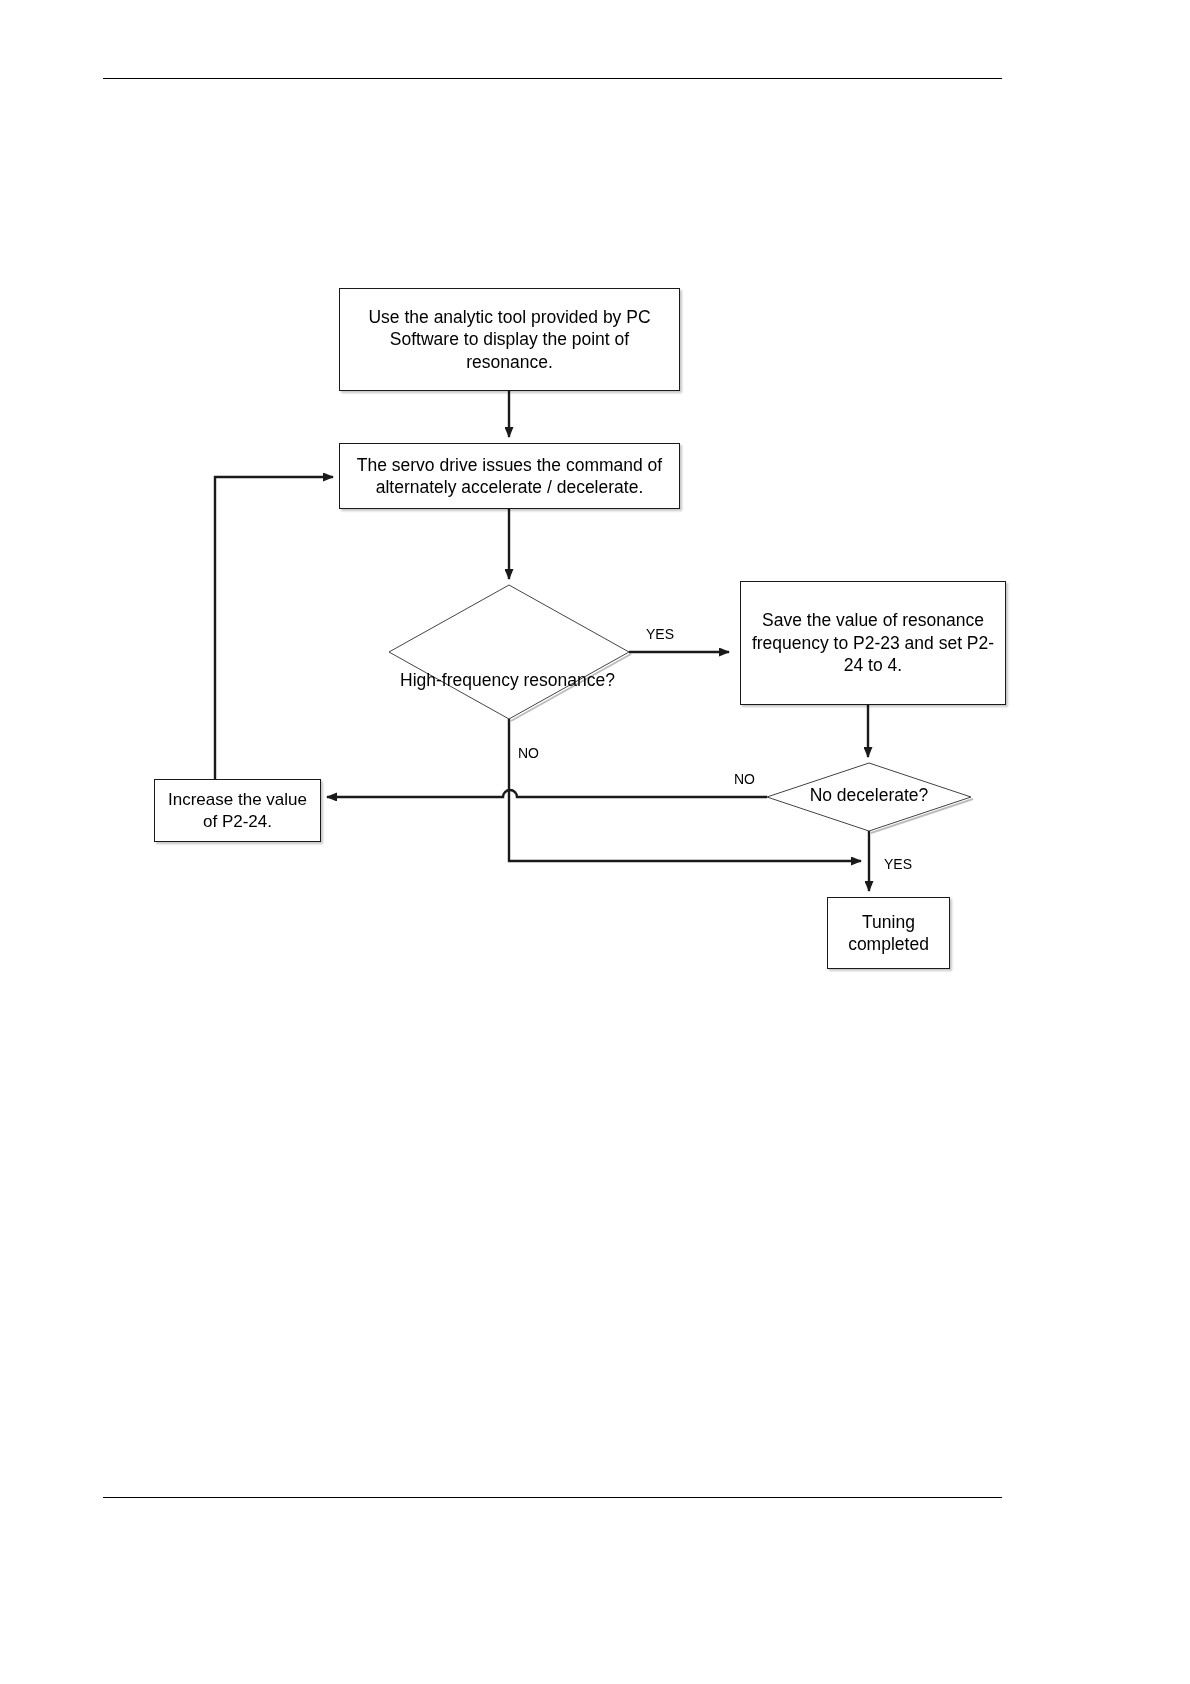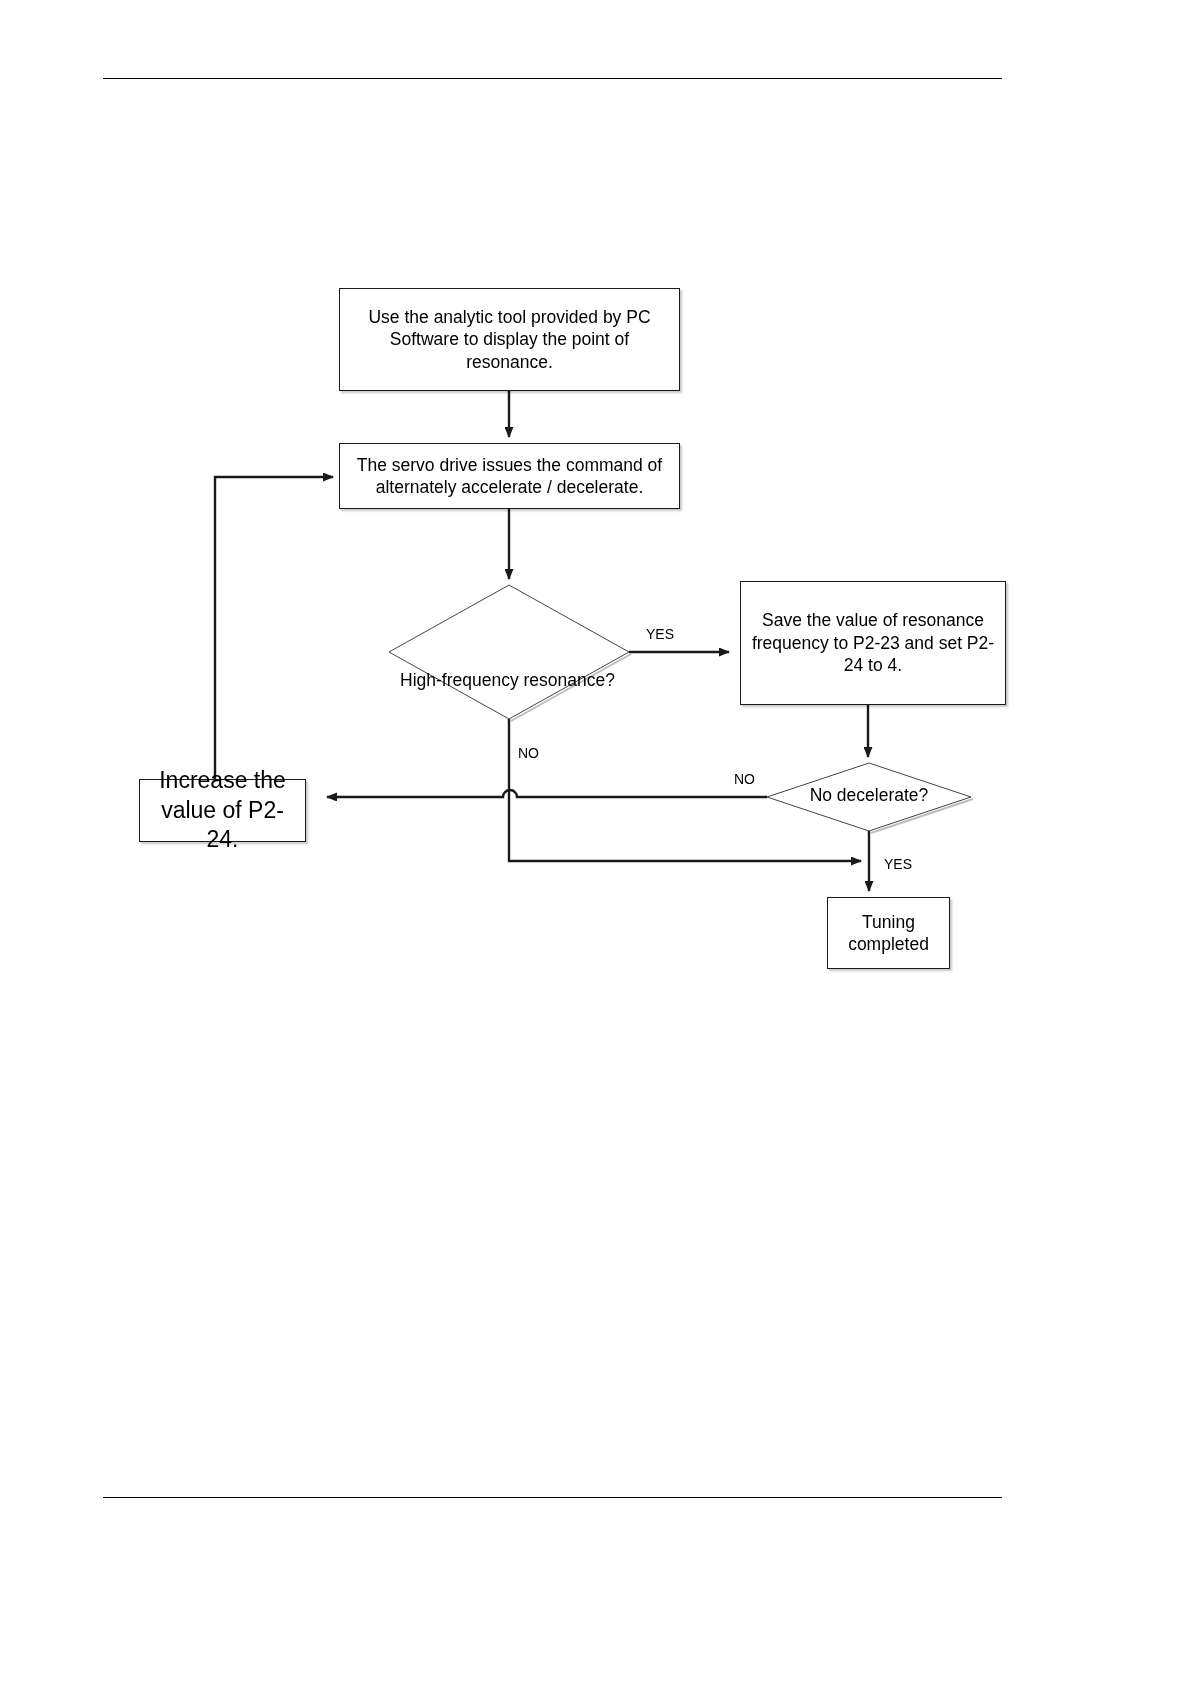--- a/index.html
+++ b/index.html
@@ -33,21 +33,21 @@
     display:flex;align-items:center;justify-content:center;
     text-align:center;
     line-height:1.28;
     box-shadow:2px 2px 2px rgba(0,0,0,0.22);
   }
   .node span{display:block;padding:0 6px;}
 
   #node-analytic{left:339px;top:288px;width:341px;height:103px;font-size:17.5px;}
   #node-servo{left:339px;top:443px;width:341px;height:66px;font-size:17.5px;}
   #node-save{left:740px;top:581px;width:266px;height:124px;font-size:17.5px;}
-  #node-increase{left:139px;top:779px;width:167px;height:63px;font-size:23px;}
+  #node-increase{left:154px;top:779px;width:167px;height:63px;font-size:17px;}
   #node-tuning{left:807px;top:897px;width:123px;height:72px;font-size:17.5px;margin-left:20px;}
 
   .diamond-label{
     position:absolute;
     font-size:17.5px;
     white-space:nowrap;
     text-align:center;
   }
   #label-highfreq{left:400px;top:670px;width:212px;}
   #label-noreson{left:798px;top:785px;width:142px;}

